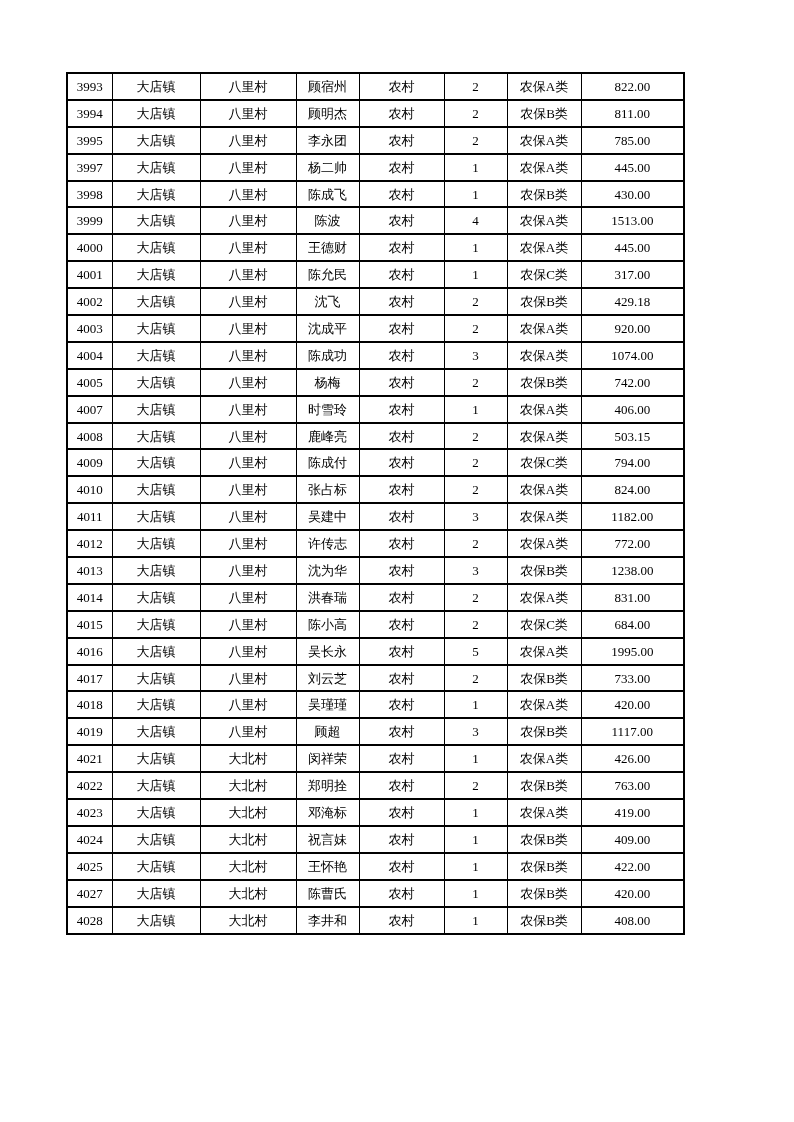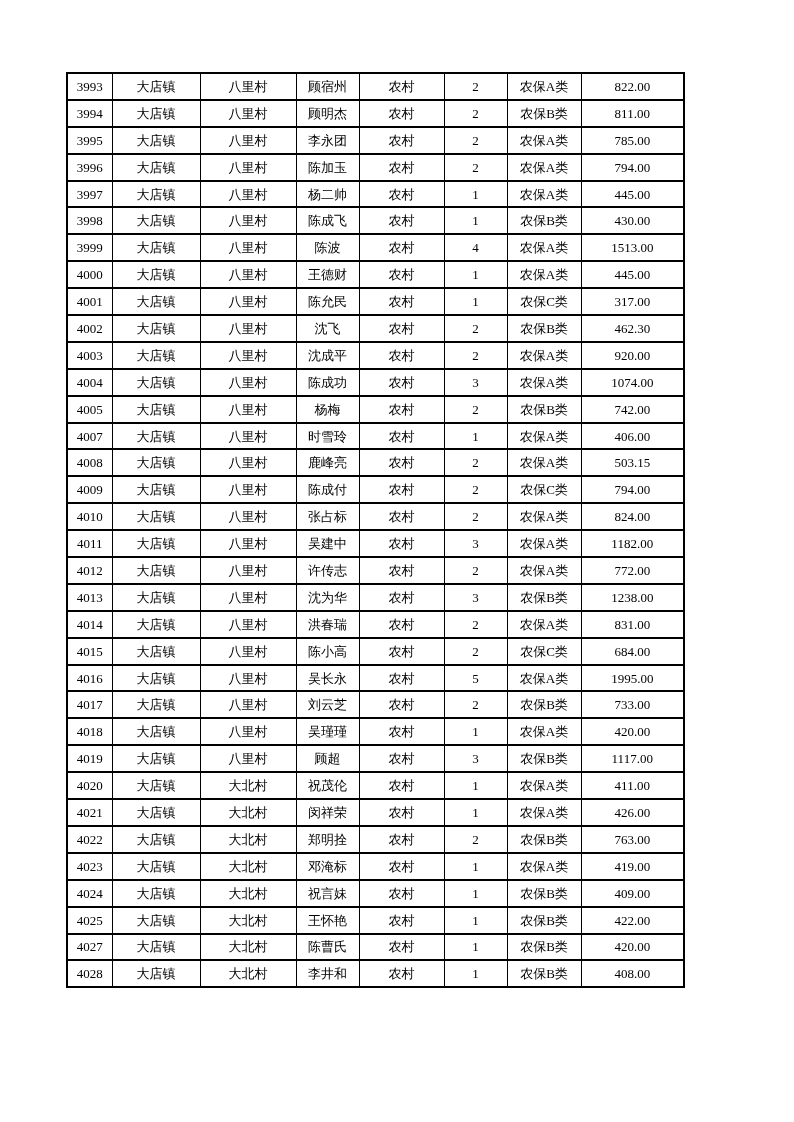--- a/index.html
+++ b/index.html
@@ -82,30 +82,20 @@
     <td>3995</td>
     <td>大店镇</td>
     <td>八里村</td>
     <td>李永团</td>
     <td>农村</td>
     <td>2</td>
     <td>农保A类</td>
     <td>785.00</td>
   </tr>
         <tr>
-    <td>3996</td>
-    <td>大店镇</td>
-    <td>八里村</td>
-    <td>陈加玉</td>
-    <td>农村</td>
-    <td>2</td>
-    <td>农保A类</td>
-    <td>794.00</td>
-  </tr>
-        <tr>
     <td>3997</td>
     <td>大店镇</td>
     <td>八里村</td>
     <td>杨二帅</td>
     <td>农村</td>
     <td>1</td>
     <td>农保A类</td>
     <td>445.00</td>
   </tr>
         <tr>
@@ -149,21 +139,21 @@
     <td>317.00</td>
   </tr>
         <tr>
     <td>4002</td>
     <td>大店镇</td>
     <td>八里村</td>
     <td>沈飞</td>
     <td>农村</td>
     <td>2</td>
     <td>农保B类</td>
-    <td>462.30</td>
+    <td>429.18</td>
   </tr>
         <tr>
     <td>4003</td>
     <td>大店镇</td>
     <td>八里村</td>
     <td>沈成平</td>
     <td>农村</td>
     <td>2</td>
     <td>农保A类</td>
     <td>920.00</td>
@@ -310,30 +300,20 @@
   </tr>
         <tr>
     <td>4019</td>
     <td>大店镇</td>
     <td>八里村</td>
     <td>顾超</td>
     <td>农村</td>
     <td>3</td>
     <td>农保B类</td>
     <td>1117.00</td>
-  </tr>
-        <tr>
-    <td>4020</td>
-    <td>大店镇</td>
-    <td>大北村</td>
-    <td>祝茂伦</td>
-    <td>农村</td>
-    <td>1</td>
-    <td>农保A类</td>
-    <td>411.00</td>
   </tr>
         <tr>
     <td>4021</td>
     <td>大店镇</td>
     <td>大北村</td>
     <td>闵祥荣</td>
     <td>农村</td>
     <td>1</td>
     <td>农保A类</td>
     <td>426.00</td>

